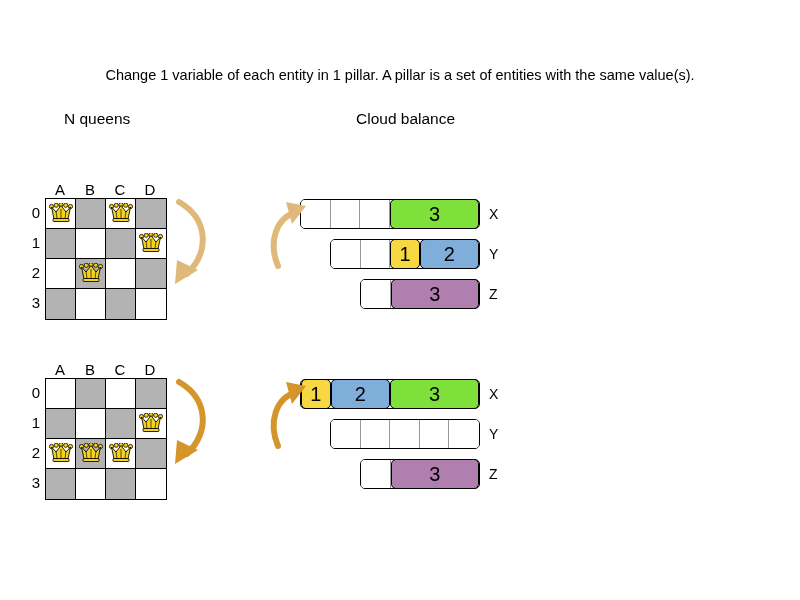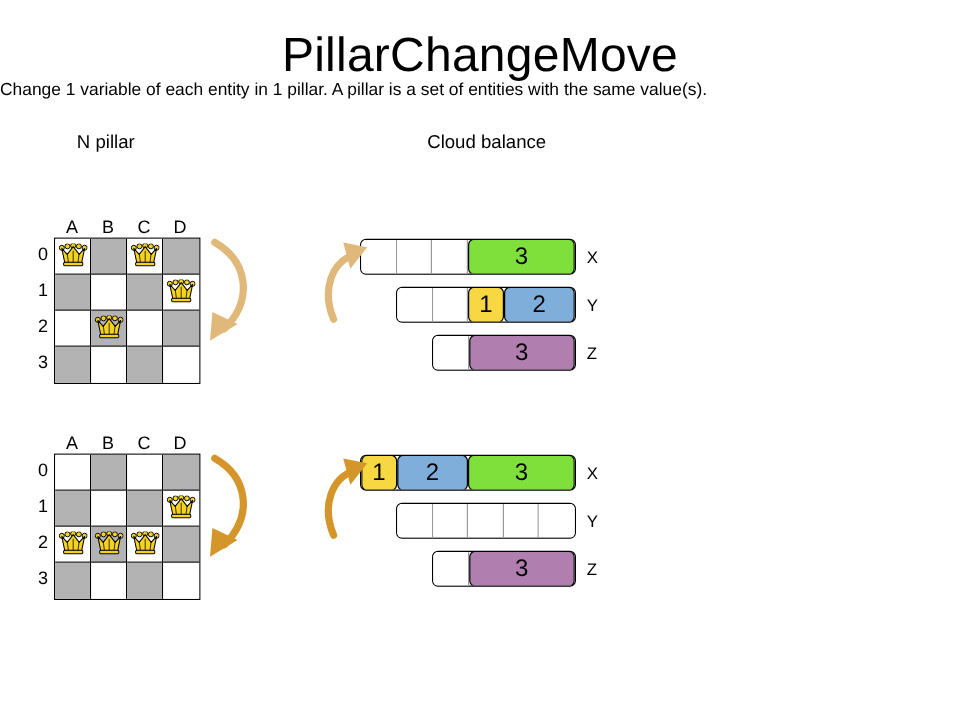--- a/index.html
+++ b/index.html
@@ -9,21 +9,21 @@
     color:#000000;overflow:hidden;position:relative;
   }
   .stage{position:absolute;left:0;top:0;width:800px;height:600px;}
 
   
   .title{
     position:absolute;left:0;top:26px;width:800px;text-align:center;
     font-size:40px;font-weight:400;letter-spacing:.2px;line-height:1;
   }
   .subtitle{
-    position:absolute;left:0;top:68px;width:800px;text-align:left;
+    position:absolute;left:0;top:68px;width:800px;text-align:center;
     font-size:14.5px;font-weight:400;line-height:1;
   }
 
   
   .section-label{position:absolute;font-size:15.5px;line-height:1;}
   .sec-nqueens{left:64px;top:111px;}
   .sec-cloud{left:356px;top:111px;}
 
   
   .board-wrap{position:absolute;}
@@ -72,24 +72,23 @@
   }
 
   
   .arrow{position:absolute;}
 </style>
 </head>
 <body>
 
 <div class="stage">
 
-  <div class="title">PillarChangeMove</div>
   <div class="subtitle">Change 1 variable of each entity in 1 pillar. A pillar is a set of entities with the same value(s).</div>
 
-  <div class="section-label sec-nqueens">N pillar</div>
+  <div class="section-label sec-nqueens">N queens</div>
   <div class="section-label sec-cloud">Cloud balance</div>
 
   <div id="nq-before" class="board-wrap">
       <div class="col-label" style="left:45px;top:182px;">A</div>
       <div class="col-label" style="left:75px;top:182px;">B</div>
       <div class="col-label" style="left:105px;top:182px;">C</div>
       <div class="col-label" style="left:135px;top:182px;">D</div>
       <div class="row-label" style="top:198px;">0</div>
       <div class="row-label" style="top:228px;">1</div>
       <div class="row-label" style="top:258px;">2</div>

